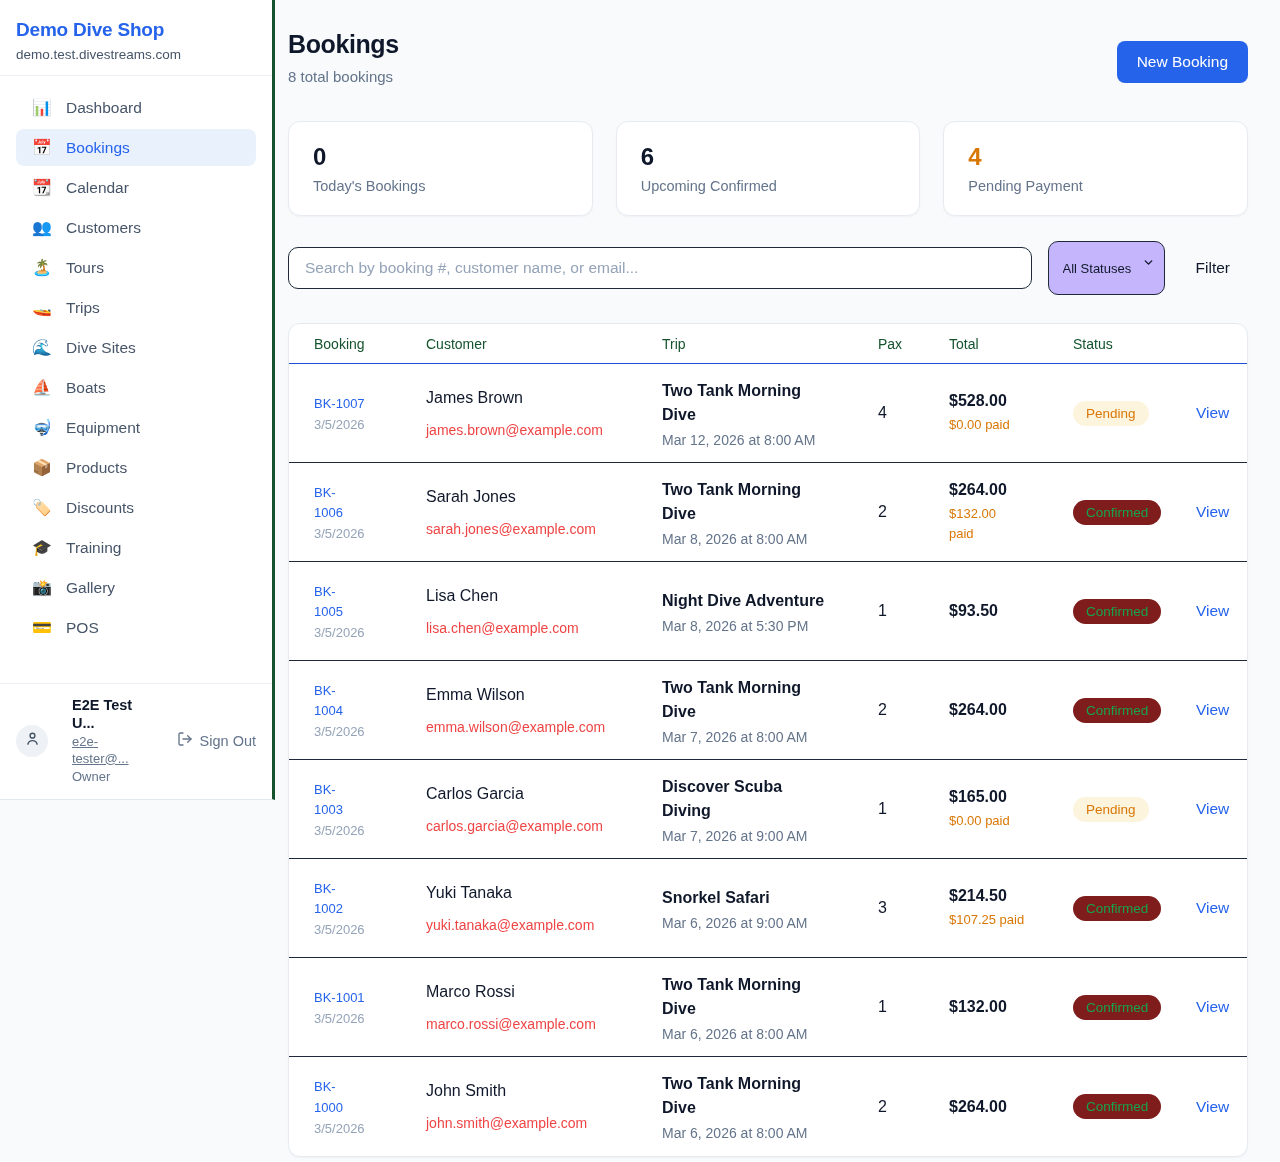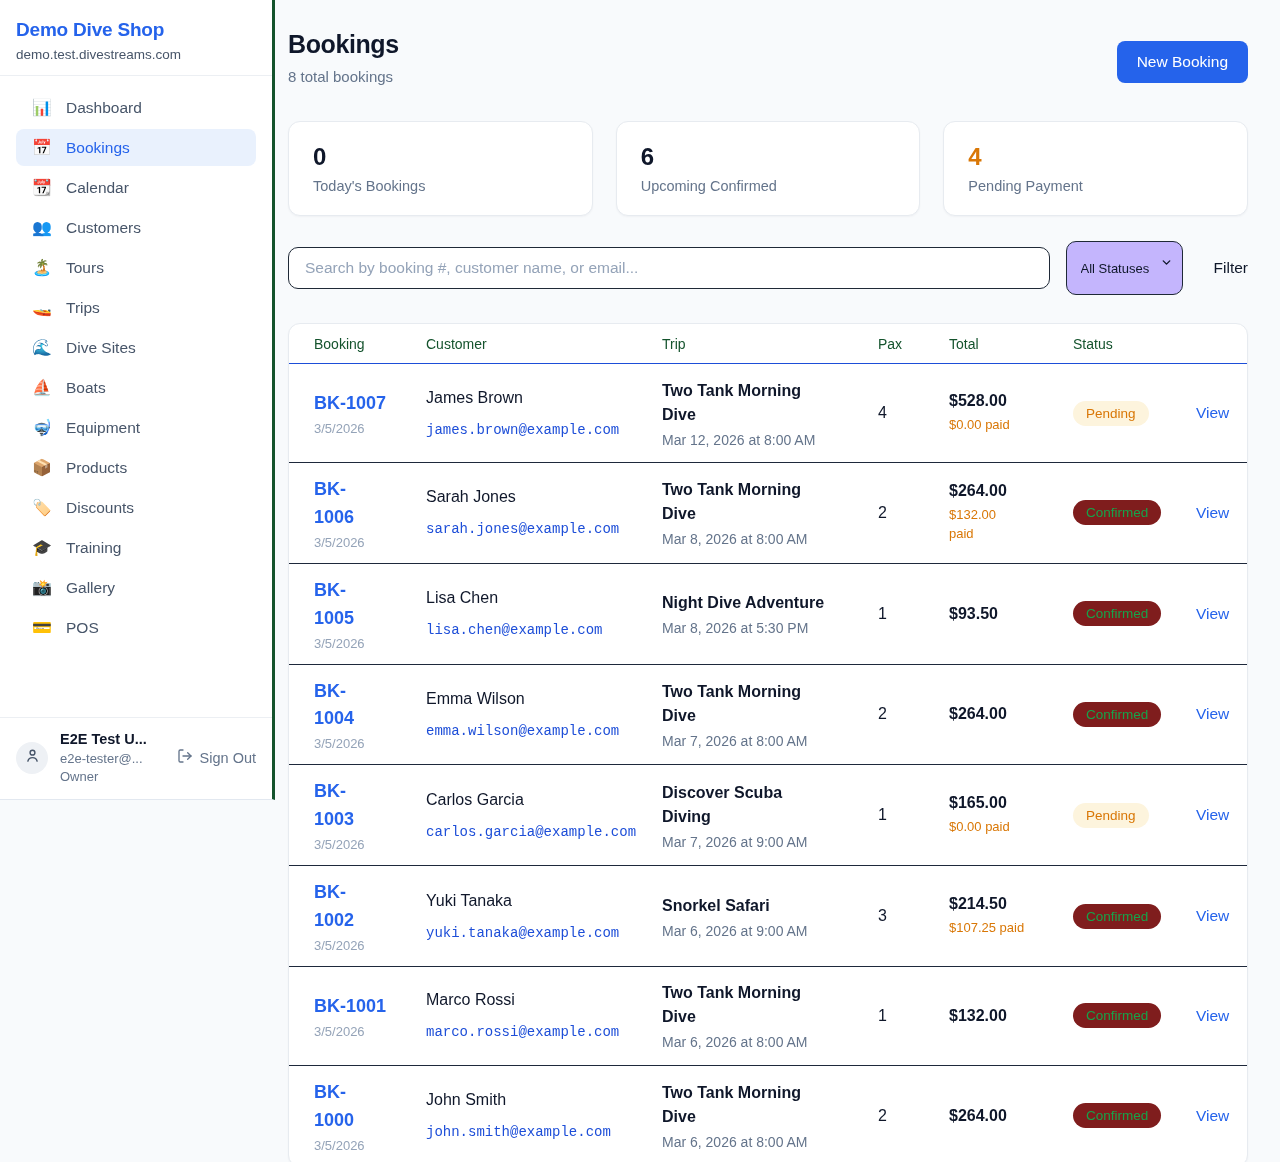--- a/index.html
+++ b/index.html
@@ -26,30 +26,30 @@
     display:flex; align-items:center; gap:14px;
     padding:9px 16px; margin:3px 8px; border-radius:8px;
     color:#475569; font-size:15.5px; cursor:pointer;
   }
   .nav-item .nav-icon { width:20px; font-size:16px; text-align:center; }
   .nav-item.active { background:#e9f1fd; color:#2563eb; font-weight:500; }
   .sidebar-footer {
     position:absolute; left:0; right:0; bottom:0;
     border-top:1px solid #eceff3;
     padding:12px 16px 14px 16px;
-    display:flex; align-items:center; gap:12px;
+    display:flex; align-items:center; gap:24px;
   }
   .avatar {
     width:32px; height:32px; border-radius:50%;
     background:#eef1f5; display:flex; align-items:center; justify-content:center;
     flex:0 0 32px; color:#475569;
   }
   .user-meta { line-height:1.25; min-width:0; }
   .user-name { font-size:14.5px; font-weight:700; color:#0f172a; }
-  .user-email { font-size:13px; color:#64748b; margin-top:2px; }
+  .user-email { font-size:13px; color:#64748b; margin-top:2px;text-decoration:underline; }
   .user-role { font-size:13px; color:#64748b; margin-top:2px; }
   .sign-out {
     margin-left:auto; display:flex; align-items:center; gap:7px;
     color:#64748b; font-size:14.5px; cursor:pointer; white-space:nowrap;
   }
   
   .main { margin-left:256px; padding:30px 32px 0 32px; }
   .page-header { display:flex; align-items:flex-start; justify-content:space-between; }
   .page-title { font-size:25px; font-weight:700; color:#0f172a; letter-spacing:-0.4px; }
   .page-subtitle { font-size:15px; color:#64748b; margin-top:9px; }
@@ -76,40 +76,40 @@
   .search-input::placeholder { color:#94a3b8; }
   .select-wrap { position:relative; margin-left:16px; }
   .status-select {
     height:54px; border:1px solid #1f2937; border-radius:10px;
     background:#c4b5fd; font-family:inherit; font-size:13px; color:#0f172a;
     padding:0 32px 0 14px; appearance:none; -webkit-appearance:none; cursor:pointer;
   }
   .select-chevron { position:absolute; right:10px; top:14px; pointer-events:none; color:#0f172a; }
   .filter-btn {
     background:none; border:none; font-family:inherit; font-size:15.5px;
-    color:#0f172a; margin:0 0 0 31px; cursor:pointer;
+    color:#0f172a; margin:0 18px 0 31px; cursor:pointer;
   }
   
   .table-card {
     margin-top:28px; margin-bottom:30px;
     background:#fff; border:1px solid #e7ebf0; border-radius:12px;
     overflow:hidden; box-shadow:0 1px 2px rgba(16,24,40,0.04);
   }
   .thead, .trow {
     display:grid;
     grid-template-columns:112px 236px 216px 71px 124px 123px 1fr;
     padding-left:25px; align-items:center;
   }
   .thead { height:40px; border-bottom:1px solid #1d4ed8; color:#14532d; font-size:14px; }
   .trow { min-height:99px; border-bottom:1px solid #1e293b; padding-top:13px; padding-bottom:13px; }
   .trow:last-child { border-bottom:none; }
-  .bk-id { color:#2563eb; font-size:18px; font-weight:700; white-space:pre-line; line-height:1.55; cursor:pointer; }
+  .bk-id { color:#2563eb; font-size:13px; font-weight:400; white-space:pre-line; line-height:1.55; cursor:pointer; }
   .bk-date { color:#94a3b8; font-size:13px; margin-top:3px; }
   .cust-name { font-size:16px; color:#0f172a; }
-  .cust-email { font-size:14px; color:#1d4ed8; margin-top:15px;font-family:Liberation Mono, monospace; }
+  .cust-email { font-size:14px; color:#ef4444; margin-top:15px; }
   .trip-name { font-size:16px; font-weight:600; color:#0f172a; white-space:pre-line; line-height:1.5; }
   .trip-date { font-size:14px; color:#64748b; margin-top:5px; }
   .pax-val { font-size:16px; color:#0f172a; }
   .total-val { font-size:16px; font-weight:700; color:#0f172a; }
   .paid-val { font-size:13px; color:#d97706; margin-top:5px; white-space:pre-line; line-height:1.5; }
   .badge {
     display:inline-block; padding:5px 13px; border-radius:999px; font-size:13.5px;
   }
   .badge.pending { background:#fdf4dd; color:#d97706; }
   .badge.confirmed { background:#7f1d1d; color:#16a34a; }

